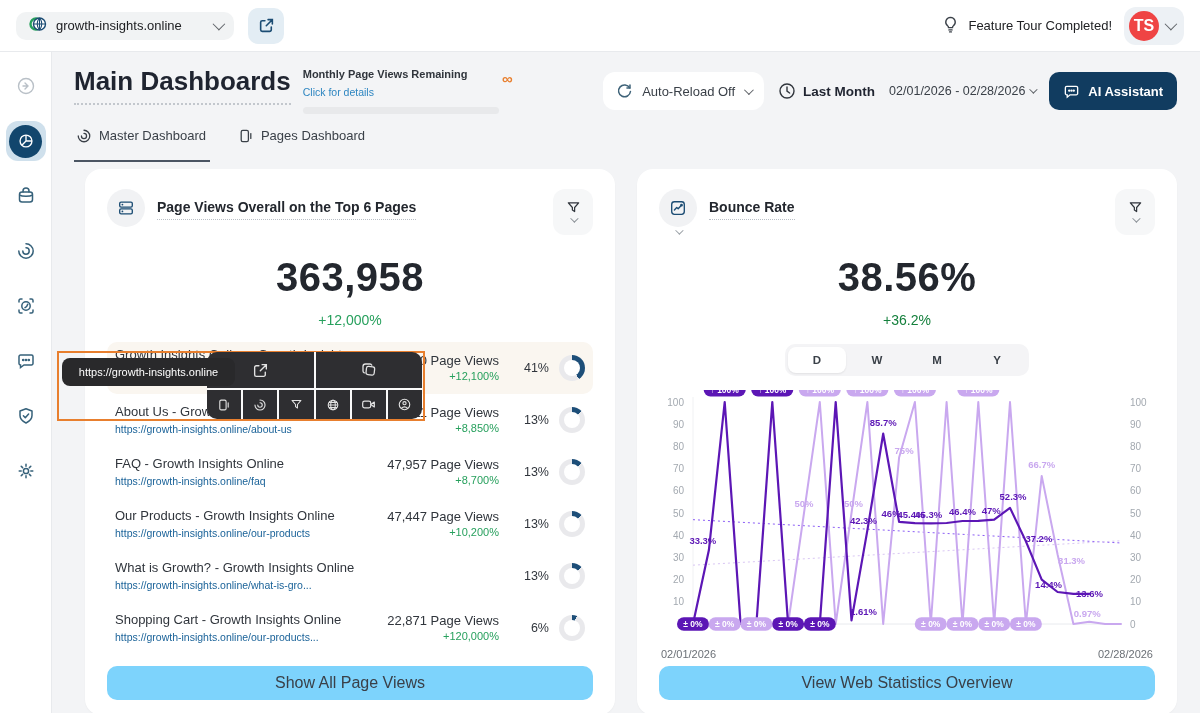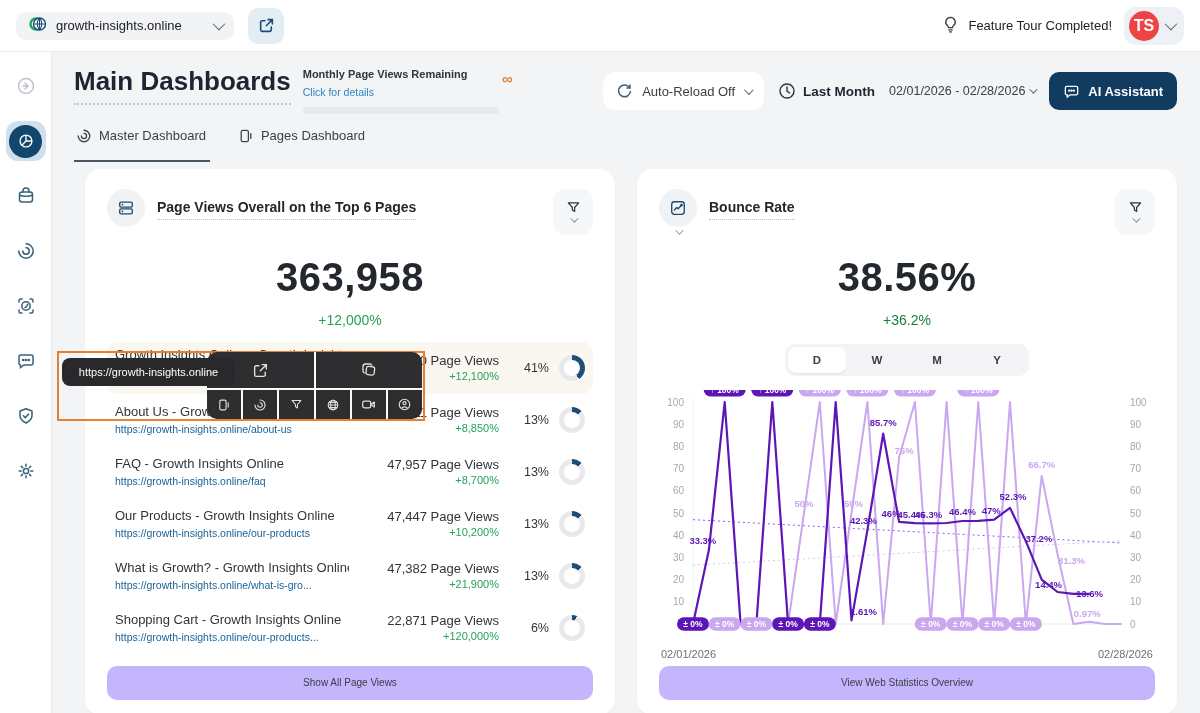--- a/index.html
+++ b/index.html
@@ -70,21 +70,21 @@
   .pv-url{font-size:10.5px;color:#1b6399;margin-top:4px;display:flex;align-items:center;gap:6px}
   .dots-ring{display:inline-flex;border:2px solid #e87f2e;border-radius:5px;padding:1px}
   .dots-btn{width:17px;height:17px;border-radius:50%;background:#14466b;color:#fff;border:none;font-size:10px;line-height:1;display:flex;align-items:center;justify-content:center;cursor:pointer;font-weight:700}
   .pv-views{width:150px;text-align:right}
   .pv-views .v{font-size:13px;color:#30353c}
   .pv-views .d{font-size:11px;color:#27a05d;margin-top:2px}
   .pv-pct{width:86px;display:flex;align-items:center;justify-content:flex-end;gap:10px}
   .pv-pct .p{font-size:12.5px;color:#30353c}
   .donut{width:26px;height:26px;border-radius:50%;position:relative;flex:none}
   .donut::after{content:"";position:absolute;inset:5px;border-radius:50%;background:#fff}
-  .card-footer-btn{position:absolute;left:22px;right:22px;bottom:15px;height:34px;border-radius:10px;background:#c4b5fd;border:none;font-size:10px;color:#3a4048;cursor:pointer;font-family:"Liberation Sans",sans-serif}
+  .card-footer-btn{position:absolute;left:22px;right:22px;bottom:15px;height:34px;border-radius:10px;background:#7dd3fc;border:none;font-size:16px;color:#3a4048;cursor:pointer;font-family:"Liberation Sans",sans-serif}
 
   
   .seg-wrap{display:flex;justify-content:center;margin-top:16px}
   .seg-ctrl{display:flex;background:#f4f4f6;border-radius:10px;padding:3px;gap:2px}
   .seg{width:58px;height:26px;border:none;background:transparent;border-radius:8px;font-size:11.5px;font-weight:700;color:#3a4048;cursor:pointer}
   .seg.active{background:#fff;box-shadow:0 1px 2px rgba(0,0,0,.08)}
   .bc-chart{margin-top:14px}
   .bc-svg text{font-family:"Liberation Sans",sans-serif}
   .x-labels{display:flex;justify-content:space-between;font-size:11px;color:#6b7076;padding:2px 2px 0 2px}
 
@@ -342,24 +342,20 @@
               <span class="p">13%</span>
               <span class="donut" style="background: conic-gradient(rgb(29, 78, 120) 13%, rgb(233, 233, 236) 0deg);"></span>
             </div>
           </div>
           <div class="pv-row">
             <div class="pv-main">
               <div class="pv-title">What is Growth? - Growth Insights Online</div>
               <div class="pv-url">
                 <span>https://growth-insights.online/what-is-gro...</span>
               </div>
-            </div>
-            <div class="pv-views">
-              <div class="v">47,382 Page Views</div>
-              <div class="d">+21,900%</div>
             </div>
             <div class="pv-pct">
               <span class="p">13%</span>
               <span class="donut" style="background: conic-gradient(rgb(29, 78, 120) 13%, rgb(233, 233, 236) 0deg);"></span>
             </div>
           </div>
           <div class="pv-row">
             <div class="pv-main">
               <div class="pv-title">Shopping Cart - Growth Insights Online</div>
               <div class="pv-url">

